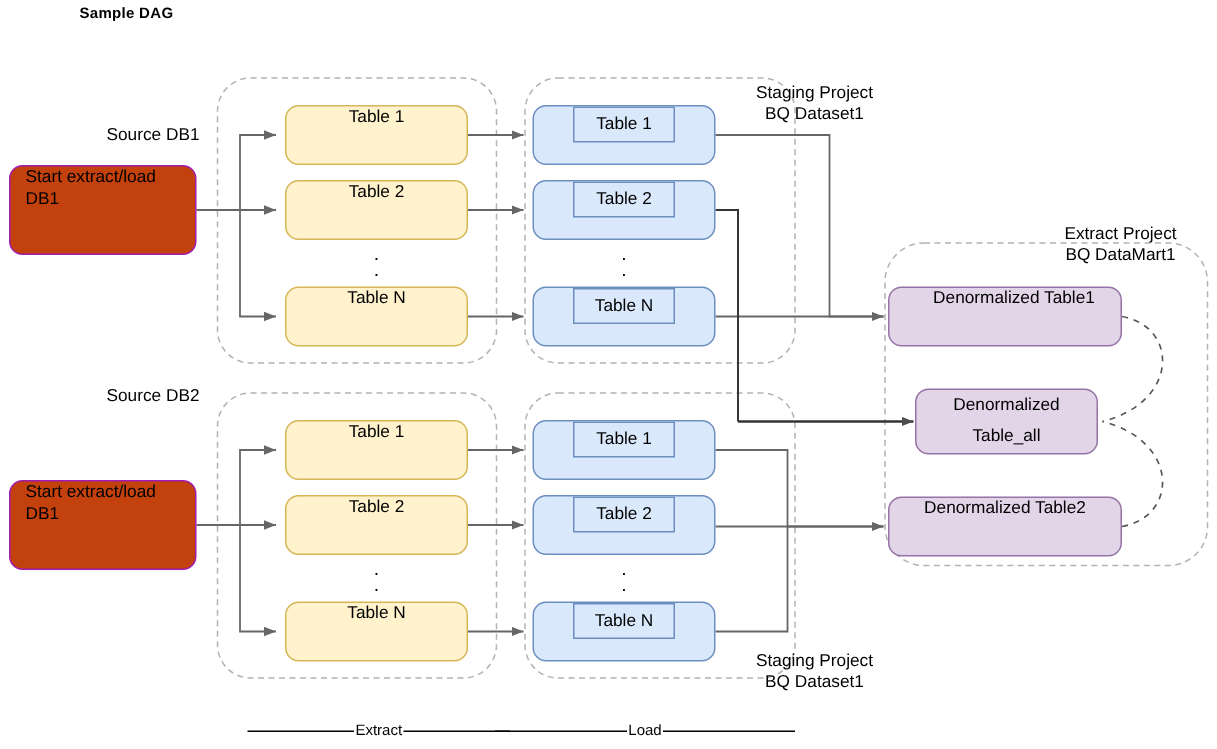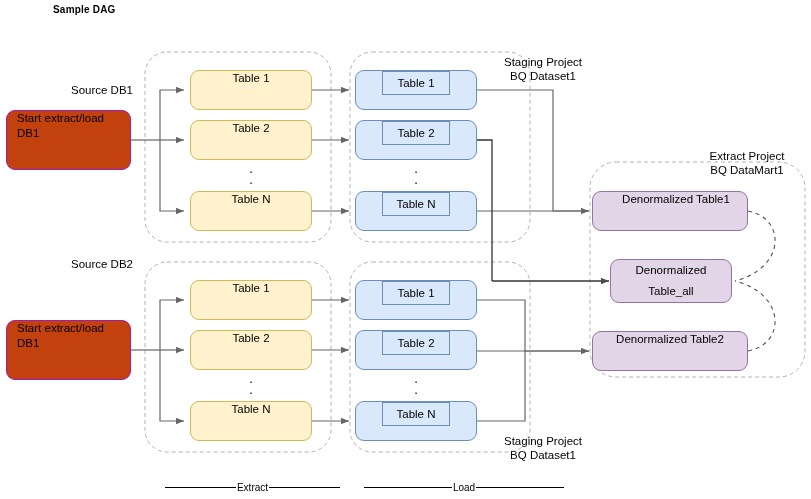--- a/index.html
+++ b/index.html
@@ -195,19 +195,19 @@
   </div>
   <div class="node purple" style="left:592px;top:331px;width:156px;height:40px;">
     <span class="lbl">Denormalized Table2</span>
   </div>
 
   <div class="phase" style="left:165px;width:175px;">
     <span class="line"></span>
     <span class="ptext">Extract</span>
     <span class="line"></span>
   </div>
-  <div class="phase" style="left:364px;width:200px;text-align:center;">
+  <div class="phase" style="left:330px;width:200px;text-align:center;">
     <span class="line"></span>
     <span class="ptext">Load</span>
     <span class="line"></span>
   </div>
 
 </div>
 
 </body></html>

